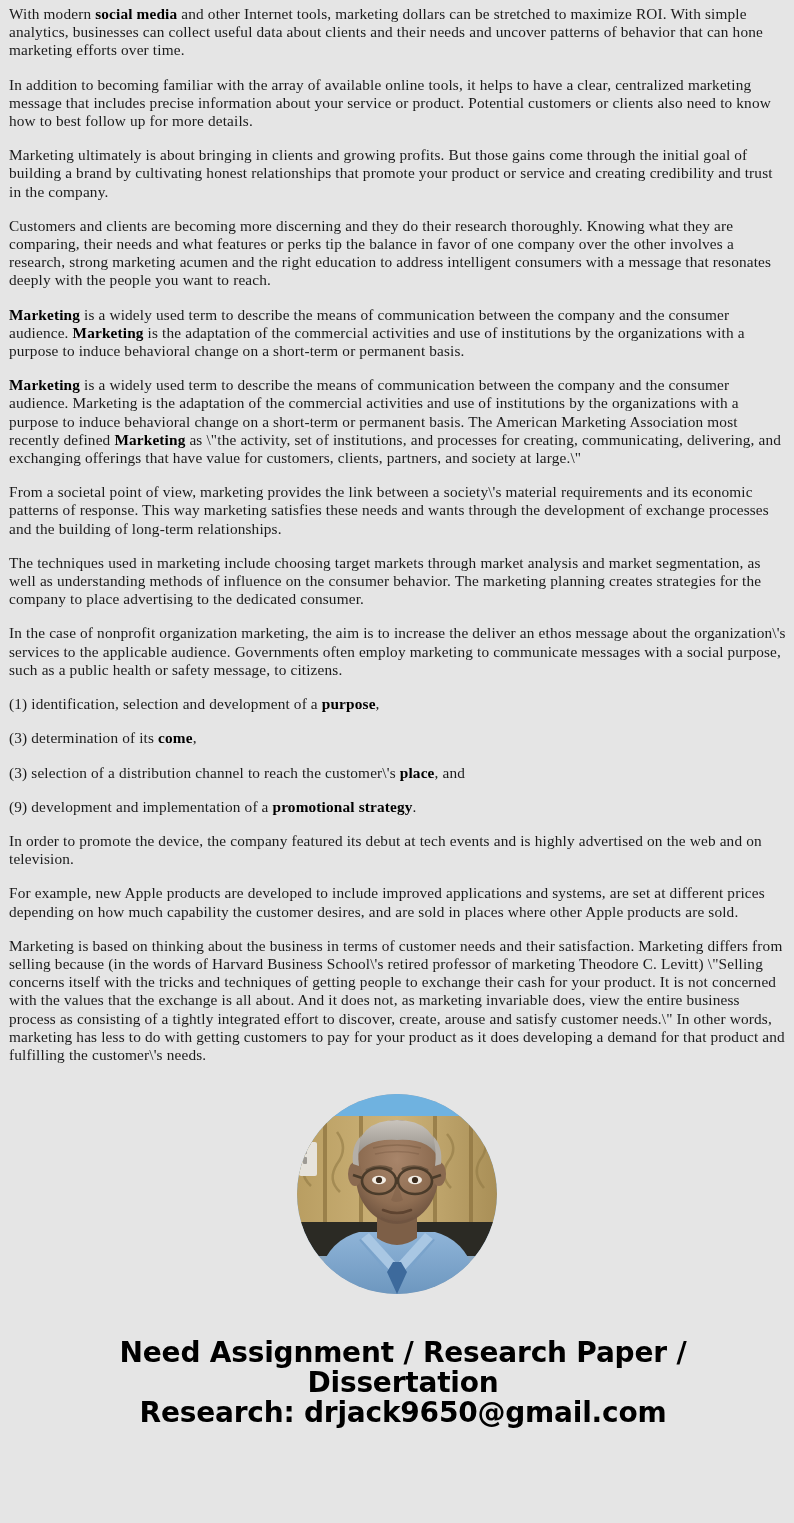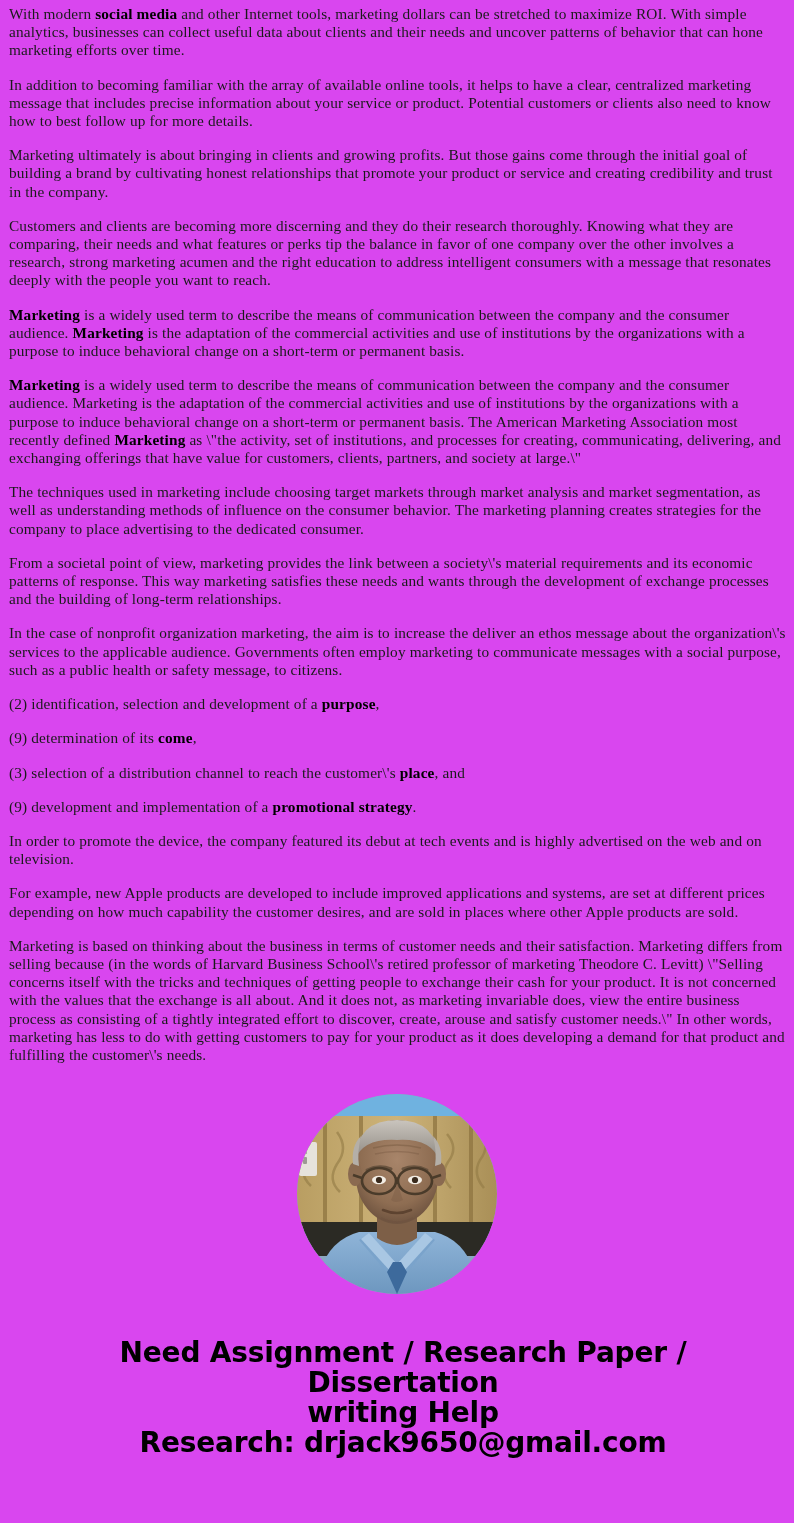--- a/index.html
+++ b/index.html
@@ -11,21 +11,21 @@
   body {
     width: 794px;
     min-height: 1523px;
     font-family: "Liberation Serif", "DejaVu Serif", serif;
     color: #000000;
   }
   .page {
     width: 794px;
     min-height: 1523px;
     position: relative;
-    background: #d946ef;
+    background: #e5e5e5;
     box-sizing: border-box;
     padding: 0;
   }
   .body-copy {
     padding: 5px 8px 0 9px;
   }
   p.para {
     margin: 0 0 16px 0;
     font-size: 15.3px;
     line-height: 18.2px;
@@ -78,25 +78,25 @@
 
 <div class="page">
 
   <div class="body-copy" id="body-copy">
       <p class="para"><span>With modern </span><b>social media</b><span> and other Internet tools, marketing dollars can be stretched to maximize ROI. With simple analytics, businesses can collect useful data about clients and their needs and uncover patterns of behavior that can hone marketing efforts over time.</span></p>
       <p class="para"><span>In addition to becoming familiar with the array of available online tools, it helps to have a clear, centralized marketing message that includes precise information about your service or product. Potential customers or clients also need to know how to best follow up for more details.</span></p>
       <p class="para"><span>Marketing ultimately is about bringing in clients and growing profits. But those gains come through the initial goal of building a brand by cultivating honest relationships that promote your product or service and creating credibility and trust in the company.</span></p>
       <p class="para"><span>Customers and clients are becoming more discerning and they do their research thoroughly. Knowing what they are comparing, their needs and what features or perks tip the balance in favor of one company over the other involves a research, strong marketing acumen and the right education to address intelligent consumers with a message that resonates deeply with the people you want to reach.</span></p>
       <p class="para"><b>Marketing</b><span> is a widely used term to describe the means of communication between the company and the consumer audience. </span><b>Marketing</b><span> is the adaptation of the commercial activities and use of institutions by the organizations with a purpose to induce behavioral change on a short-term or permanent basis.</span></p>
       <p class="para"><b>Marketing</b><span> is a widely used term to describe the means of communication between the company and the consumer audience. Marketing is the adaptation of the commercial activities and use of institutions by the organizations with a purpose to induce behavioral change on a short-term or permanent basis. The American Marketing Association most recently defined </span><b>Marketing</b><span> as \"the activity, set of institutions, and processes for creating, communicating, delivering, and exchanging offerings that have value for customers, clients, partners, and society at large.\"</span></p>
+      <p class="para"><span>From a societal point of view, marketing provides the link between a society\'s material requirements and its economic patterns of response. This way marketing satisfies these needs and wants through the development of exchange processes and the building of long-term relationships.</span></p>
       <p class="para"><span>The techniques used in marketing include choosing target markets through market analysis and market segmentation, as well as understanding methods of influence on the consumer behavior. The marketing planning creates strategies for the company to place advertising to the dedicated consumer.</span></p>
-      <p class="para"><span>From a societal point of view, marketing provides the link between a society\'s material requirements and its economic patterns of response. This way marketing satisfies these needs and wants through the development of exchange processes and the building of long-term relationships.</span></p>
       <p class="para"><span>In the case of nonprofit organization marketing, the aim is to increase the deliver an ethos message about the organization\'s services to the applicable audience. Governments often employ marketing to communicate messages with a social purpose, such as a public health or safety message, to citizens.</span></p>
-      <p class="para"><span>(2) identification, selection and development of a </span><b>purpose</b><span>,</span></p>
-      <p class="para"><span>(9) determination of its </span><b>come</b><span>,</span></p>
+      <p class="para"><span>(1) identification, selection and development of a </span><b>purpose</b><span>,</span></p>
+      <p class="para"><span>(3) determination of its </span><b>come</b><span>,</span></p>
       <p class="para"><span>(3) selection of a distribution channel to reach the customer\'s </span><b>place</b><span>, and</span></p>
       <p class="para"><span>(9) development and implementation of a </span><b>promotional strategy</b><span>.</span></p>
       <p class="para"><span>In order to promote the device, the company featured its debut at tech events and is highly advertised on the web and on television.</span></p>
       <p class="para"><span>For example, new Apple products are developed to include improved applications and systems, are set at different prices depending on how much capability the customer desires, and are sold in places where other Apple products are sold.</span></p>
       <p class="para"><span>Marketing is based on thinking about the business in terms of customer needs and their satisfaction. Marketing differs from selling because (in the words of Harvard Business School\'s retired professor of marketing Theodore C. Levitt) \"Selling concerns itself with the tricks and techniques of getting people to exchange their cash for your product. It is not concerned with the values that the exchange is all about. And it does not, as marketing invariable does, view the entire business process as consisting of a tightly integrated effort to discover, create, arouse and satisfy customer needs.\" In other words, marketing has less to do with getting customers to pay for your product as it does developing a demand for that product and fulfilling the customer\'s needs.</span></p>
     </div>
 
   <div class="avatar-block">
     <div class="avatar">
       <svg viewBox="0 0 200 200" xmlns="http://www.w3.org/2000/svg">
@@ -184,17 +184,16 @@
           <path d="M86 116 q14 6 28 0" stroke="#5d4330" stroke-width="2.6" fill="none" stroke-linecap="round"></path>
 
           <path d="M84 124 q16 8 32 0" stroke="#6d5240" stroke-width="1.6" fill="none" opacity="0.5"></path>
         </g>
       </svg>
     </div>
   </div>
 
   <div class="footer">
     <span class="fline">Need Assignment / Research Paper / Dissertation</span>
-    <span class="fline">writing Help</span>
     <span class="fline">Research: drjack9650@gmail.com</span>
   </div>
 
 </div>
 
 </body></html>

